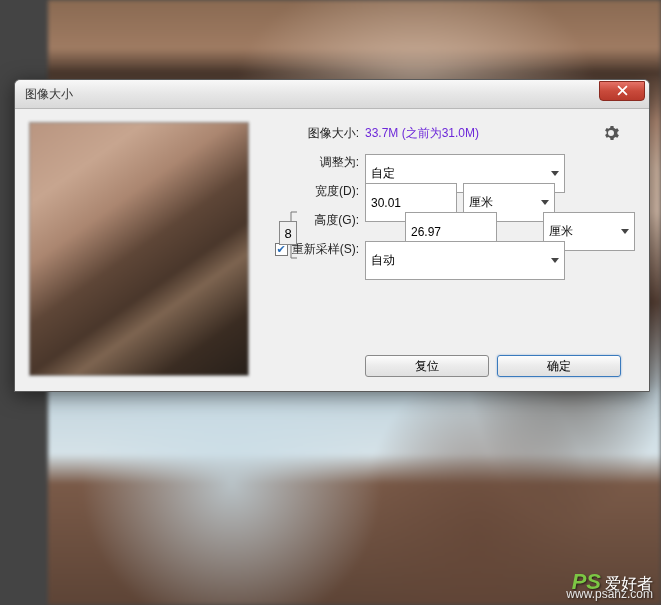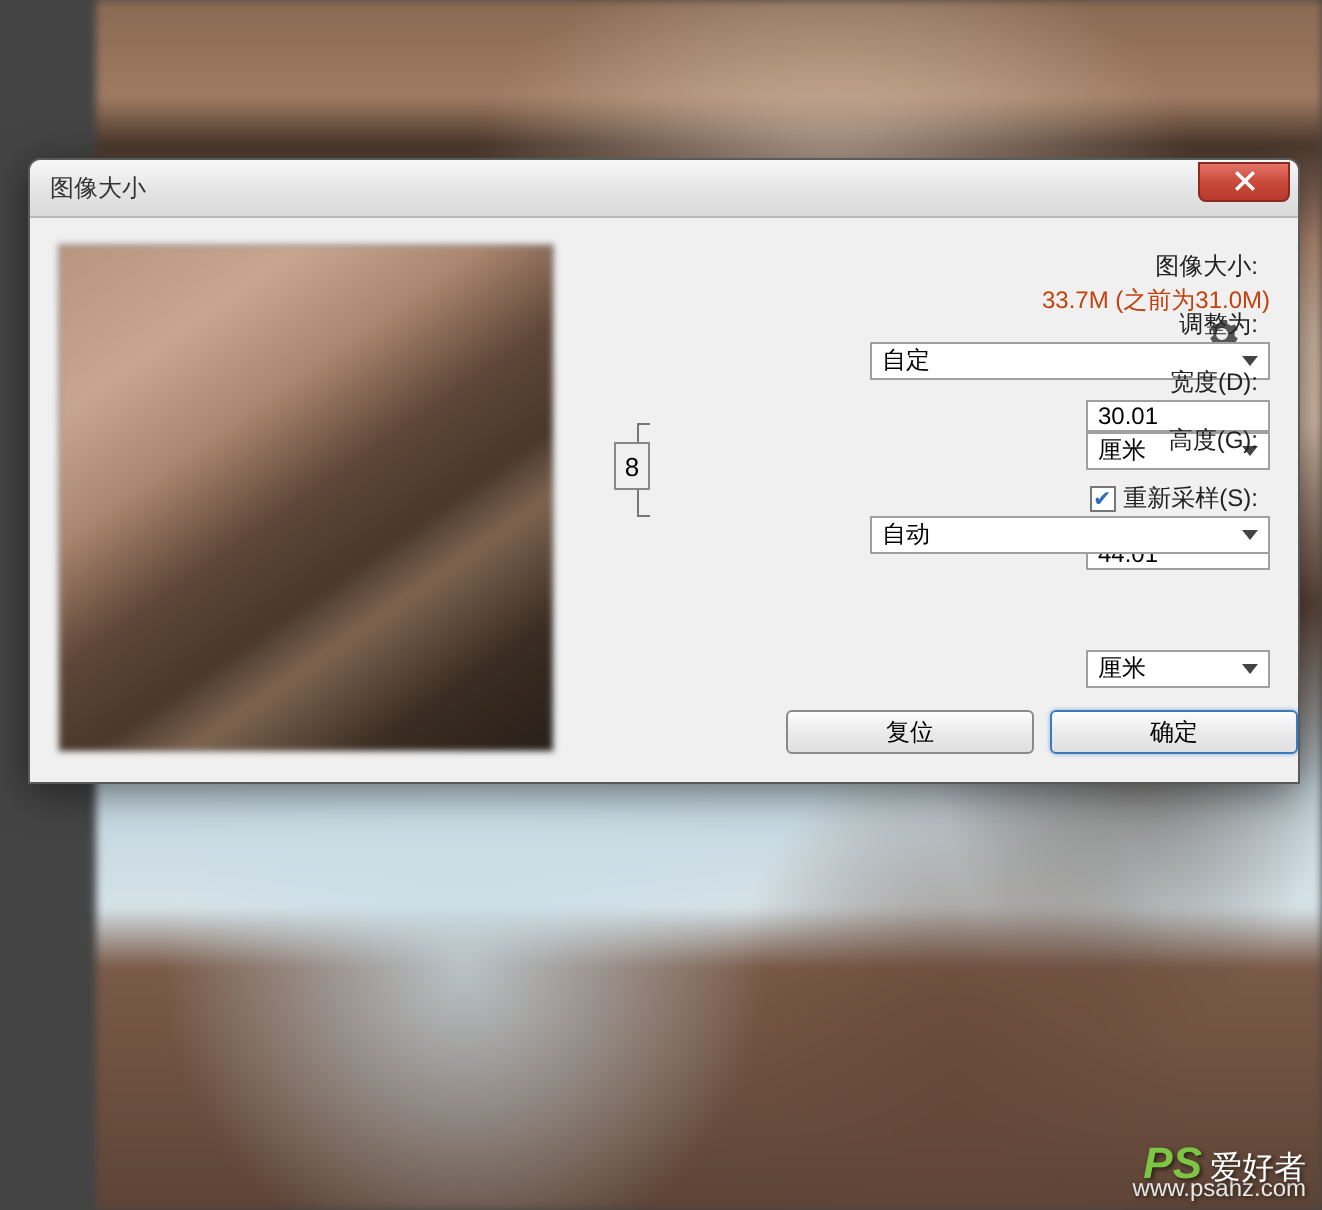--- a/index.html
+++ b/index.html
@@ -102,32 +102,31 @@
       filter: blur(1.5px);
       position: relative;
     }
     .form {
       flex: 1;
       position: relative;
       padding-top: 3px;
     }
     .row {
       display: flex;
-      align-items: flex-end;
+      align-items: flex-start;
       height: 26px;
       margin-bottom: 3px;
-      flex-direction: column;
     }
     .label {
       width: 98px;
       text-align: right;
       padding-right: 6px;
       color: #222;
     }
-    .value-text { color: #c2410c; }
+    .value-text { color: #6d28d9; }
     .gear {
       margin-left: auto;
       width: 16px; height: 16px;
       margin-right: 16px;
       color: #444;
     }
     .gear svg { width: 16px; height: 16px; }
     .dim-toggle {
       width: 19px; height: 17px;
       border: 1px solid #888;
@@ -275,21 +274,21 @@
         </div>
         <div class="select unit">
           <span>厘米</span>
           <span class="arrow-down"></span>
         </div>
       </div>
 
       <div class="row" style="padding-left:36px;gap:40px;">
         <span class="label" style="width:62px">高度(G):</span>
         <div class="input">
-          <span>44.01</span>
+          <span>26.97</span>
         </div>
         <div class="select unit">
           <span>厘米</span>
           <span class="arrow-down"></span>
         </div>
       </div>
 
 
       <div class="row">
         <span class="label" style="display:flex;align-items:center;justify-content:flex-end">

